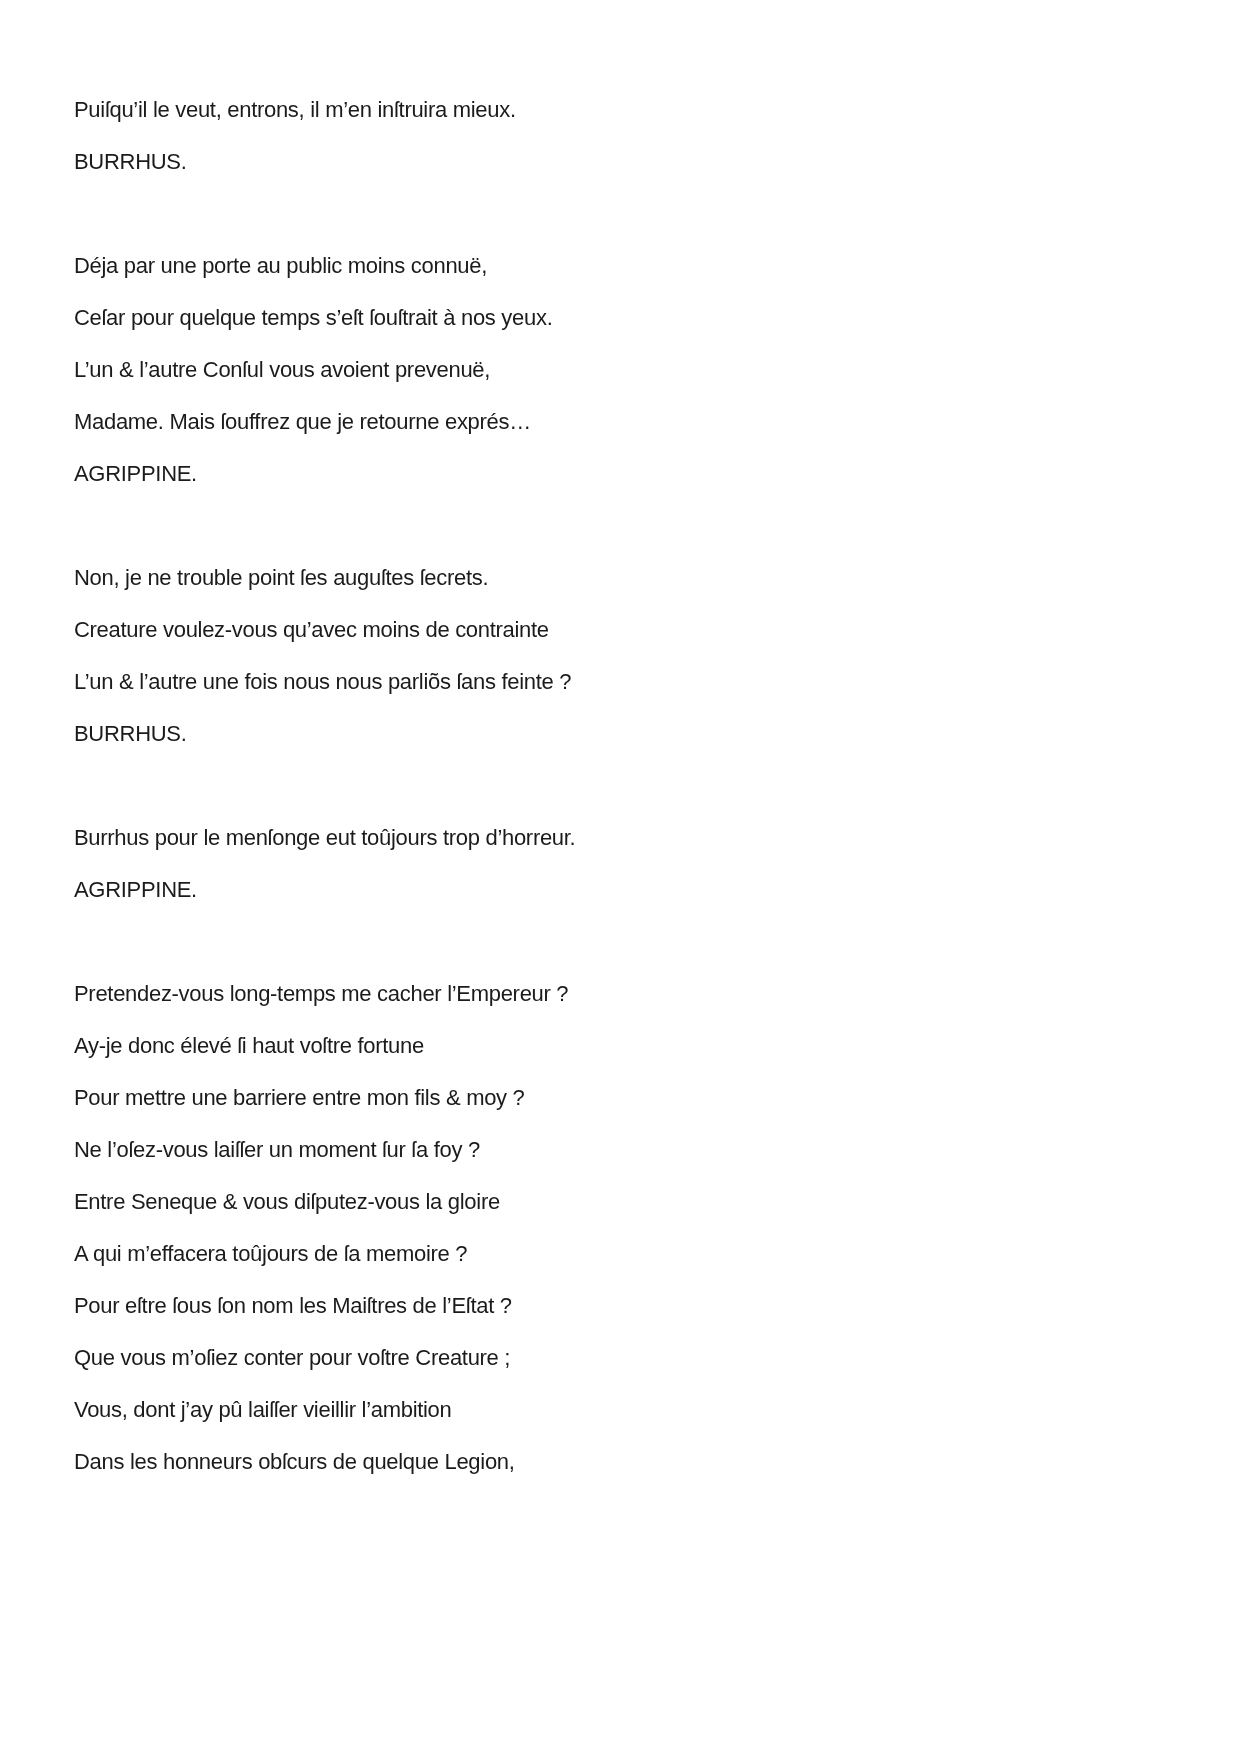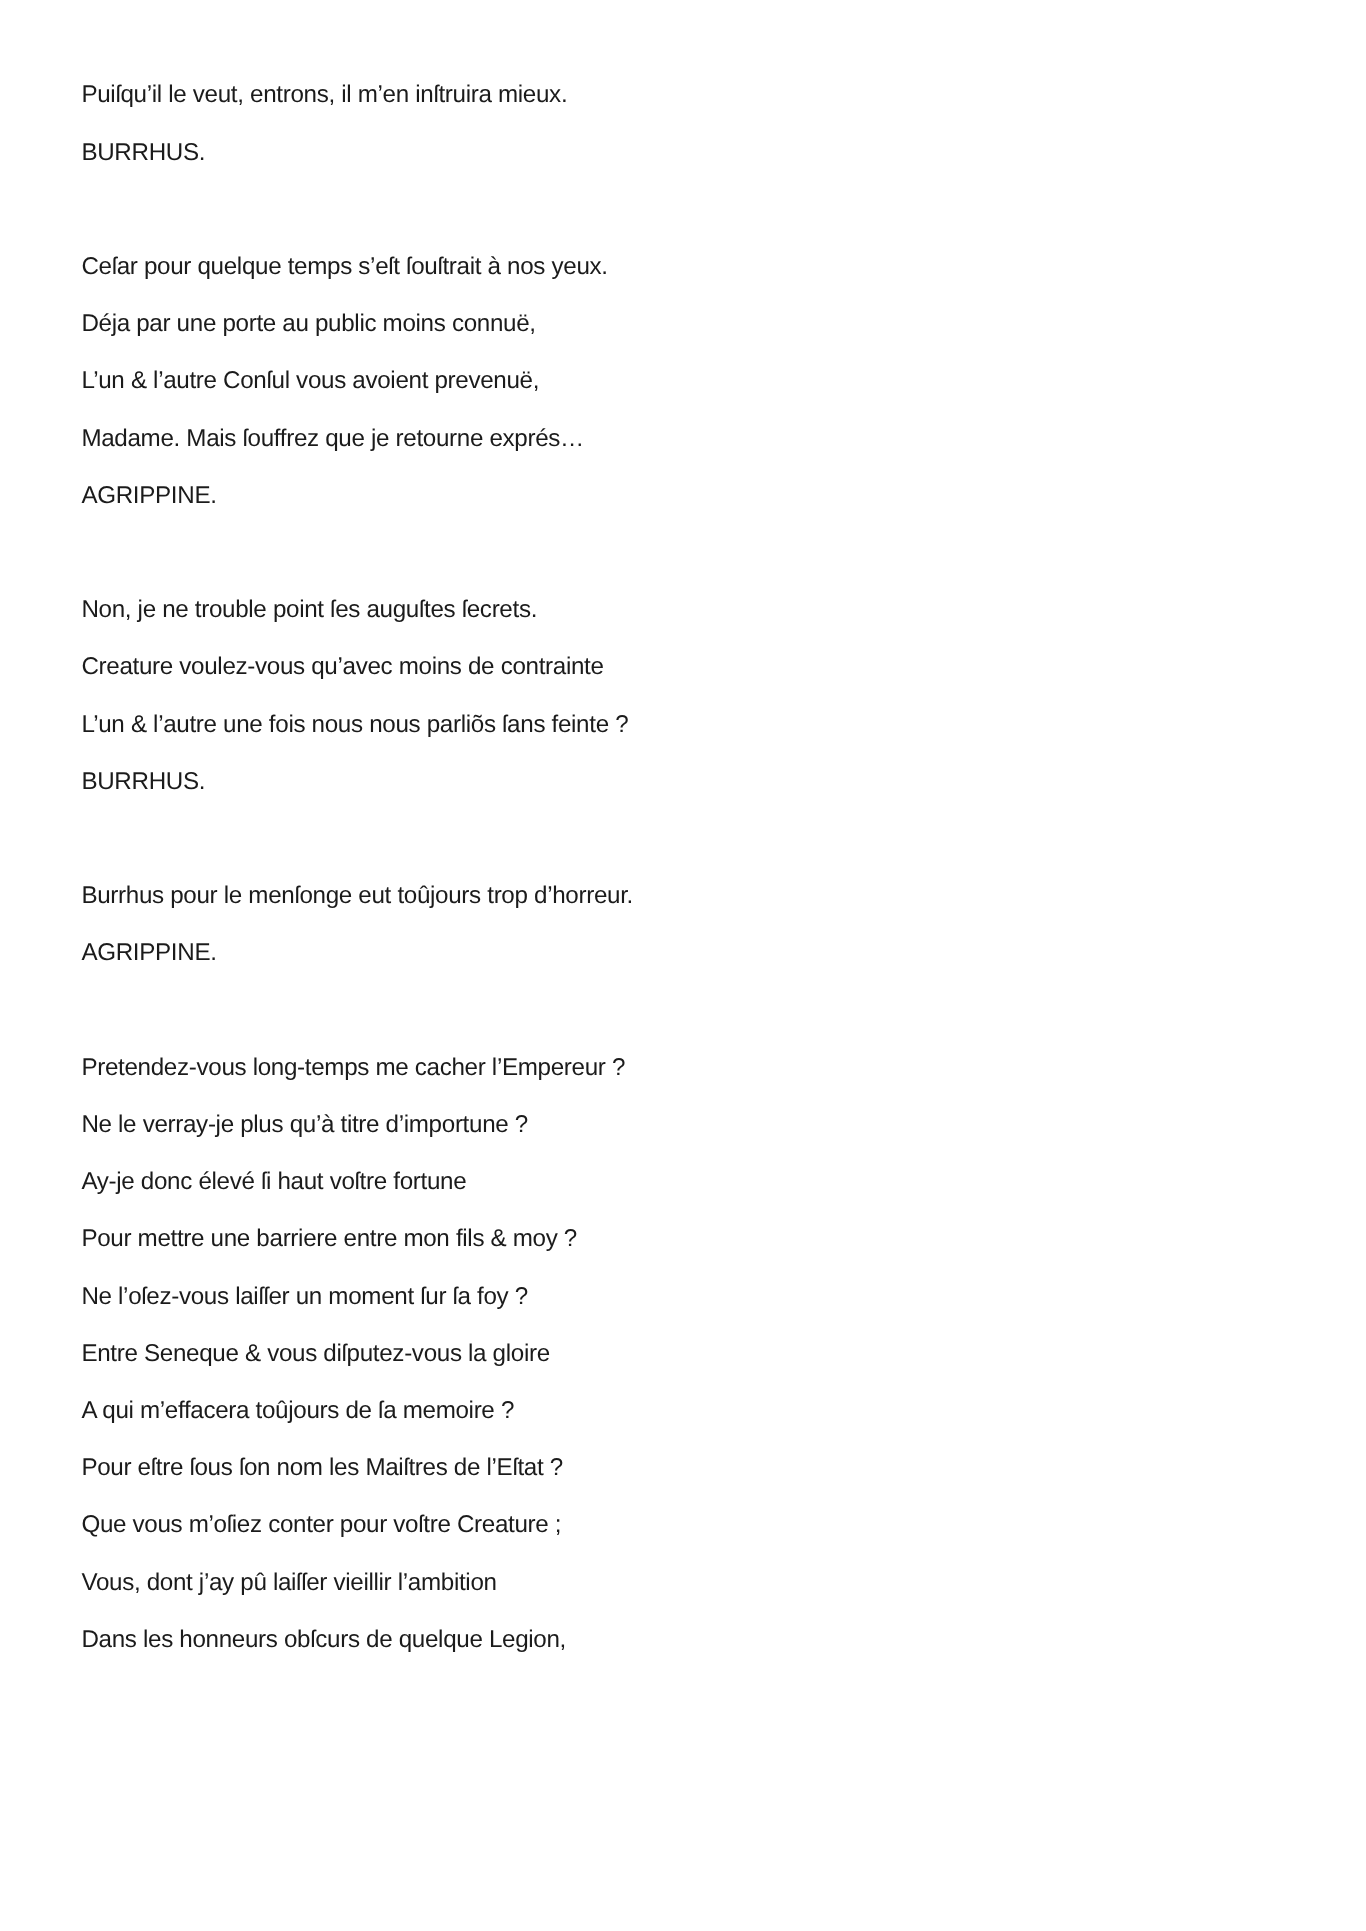--- a/index.html
+++ b/index.html
@@ -9,21 +9,21 @@
   }
   body {
     width: 1242px;
     height: 1755px;
     overflow: hidden;
   }
   .doc {
     box-sizing: border-box;
     width: 1242px;
     height: 1755px;
-    padding: 60px 40px 0 74px;
+    padding: 84px 40px 0 74px;
     font-family: "Liberation Sans", "DejaVu Sans", sans-serif;
     font-size: 22px;
     line-height: 52px;
     letter-spacing: -0.3px;
     color: #1b1b1b;
   }
   .line {
     height: 52px;
     white-space: pre;
   }
@@ -33,39 +33,38 @@
 </style>
 </head>
 <body>
 
 <div class="doc">
 
   <div class="line verse">Puiſqu’il le veut, entrons, il m’en inſtruira mieux.</div>
 
   <div class="line speaker">BURRHUS.</div>
   <div class="line blank"></div>
+  <div class="line verse">Déja par une porte au public moins connuë,</div>
   <div class="line verse">Ceſar pour quelque temps s’eſt ſouſtrait à nos yeux.</div>
-  <div class="line verse">Déja par une porte au public moins connuë,</div>
   <div class="line verse">L’un &amp; l’autre Conſul vous avoient prevenuë,</div>
   <div class="line verse">Madame. Mais ſouffrez que je retourne exprés…</div>
 
   <div class="line speaker">AGRIPPINE.</div>
   <div class="line blank"></div>
   <div class="line verse">Non, je ne trouble point ſes auguſtes ſecrets.</div>
   <div class="line verse">Creature voulez-vous qu’avec moins de contrainte</div>
   <div class="line verse">L’un &amp; l’autre une fois nous nous parliõs ſans feinte ?</div>
 
   <div class="line speaker">BURRHUS.</div>
   <div class="line blank"></div>
   <div class="line verse">Burrhus pour le menſonge eut toûjours trop d’horreur.</div>
 
   <div class="line speaker">AGRIPPINE.</div>
   <div class="line blank"></div>
   <div class="line verse">Pretendez-vous long-temps me cacher l’Empereur ?</div>
-  <div class="line verse">Ne le verray-je plus qu’à titre d’importune ?</div>
   <div class="line verse">Ay-je donc élevé ſi haut voſtre fortune</div>
   <div class="line verse">Pour mettre une barriere entre mon fils &amp; moy ?</div>
   <div class="line verse">Ne l’oſez-vous laiſſer un moment ſur ſa foy ?</div>
   <div class="line verse">Entre Seneque &amp; vous diſputez-vous la gloire</div>
   <div class="line verse">A qui m’effacera toûjours de ſa memoire ?</div>
   <div class="line verse">Pour eſtre ſous ſon nom les Maiſtres de l’Eſtat ?</div>
   <div class="line verse">Que vous m’oſiez conter pour voſtre Creature ;</div>
   <div class="line verse">Vous, dont j’ay pû laiſſer vieillir l’ambition</div>
   <div class="line verse">Dans les honneurs obſcurs de quelque Legion,</div>
 

